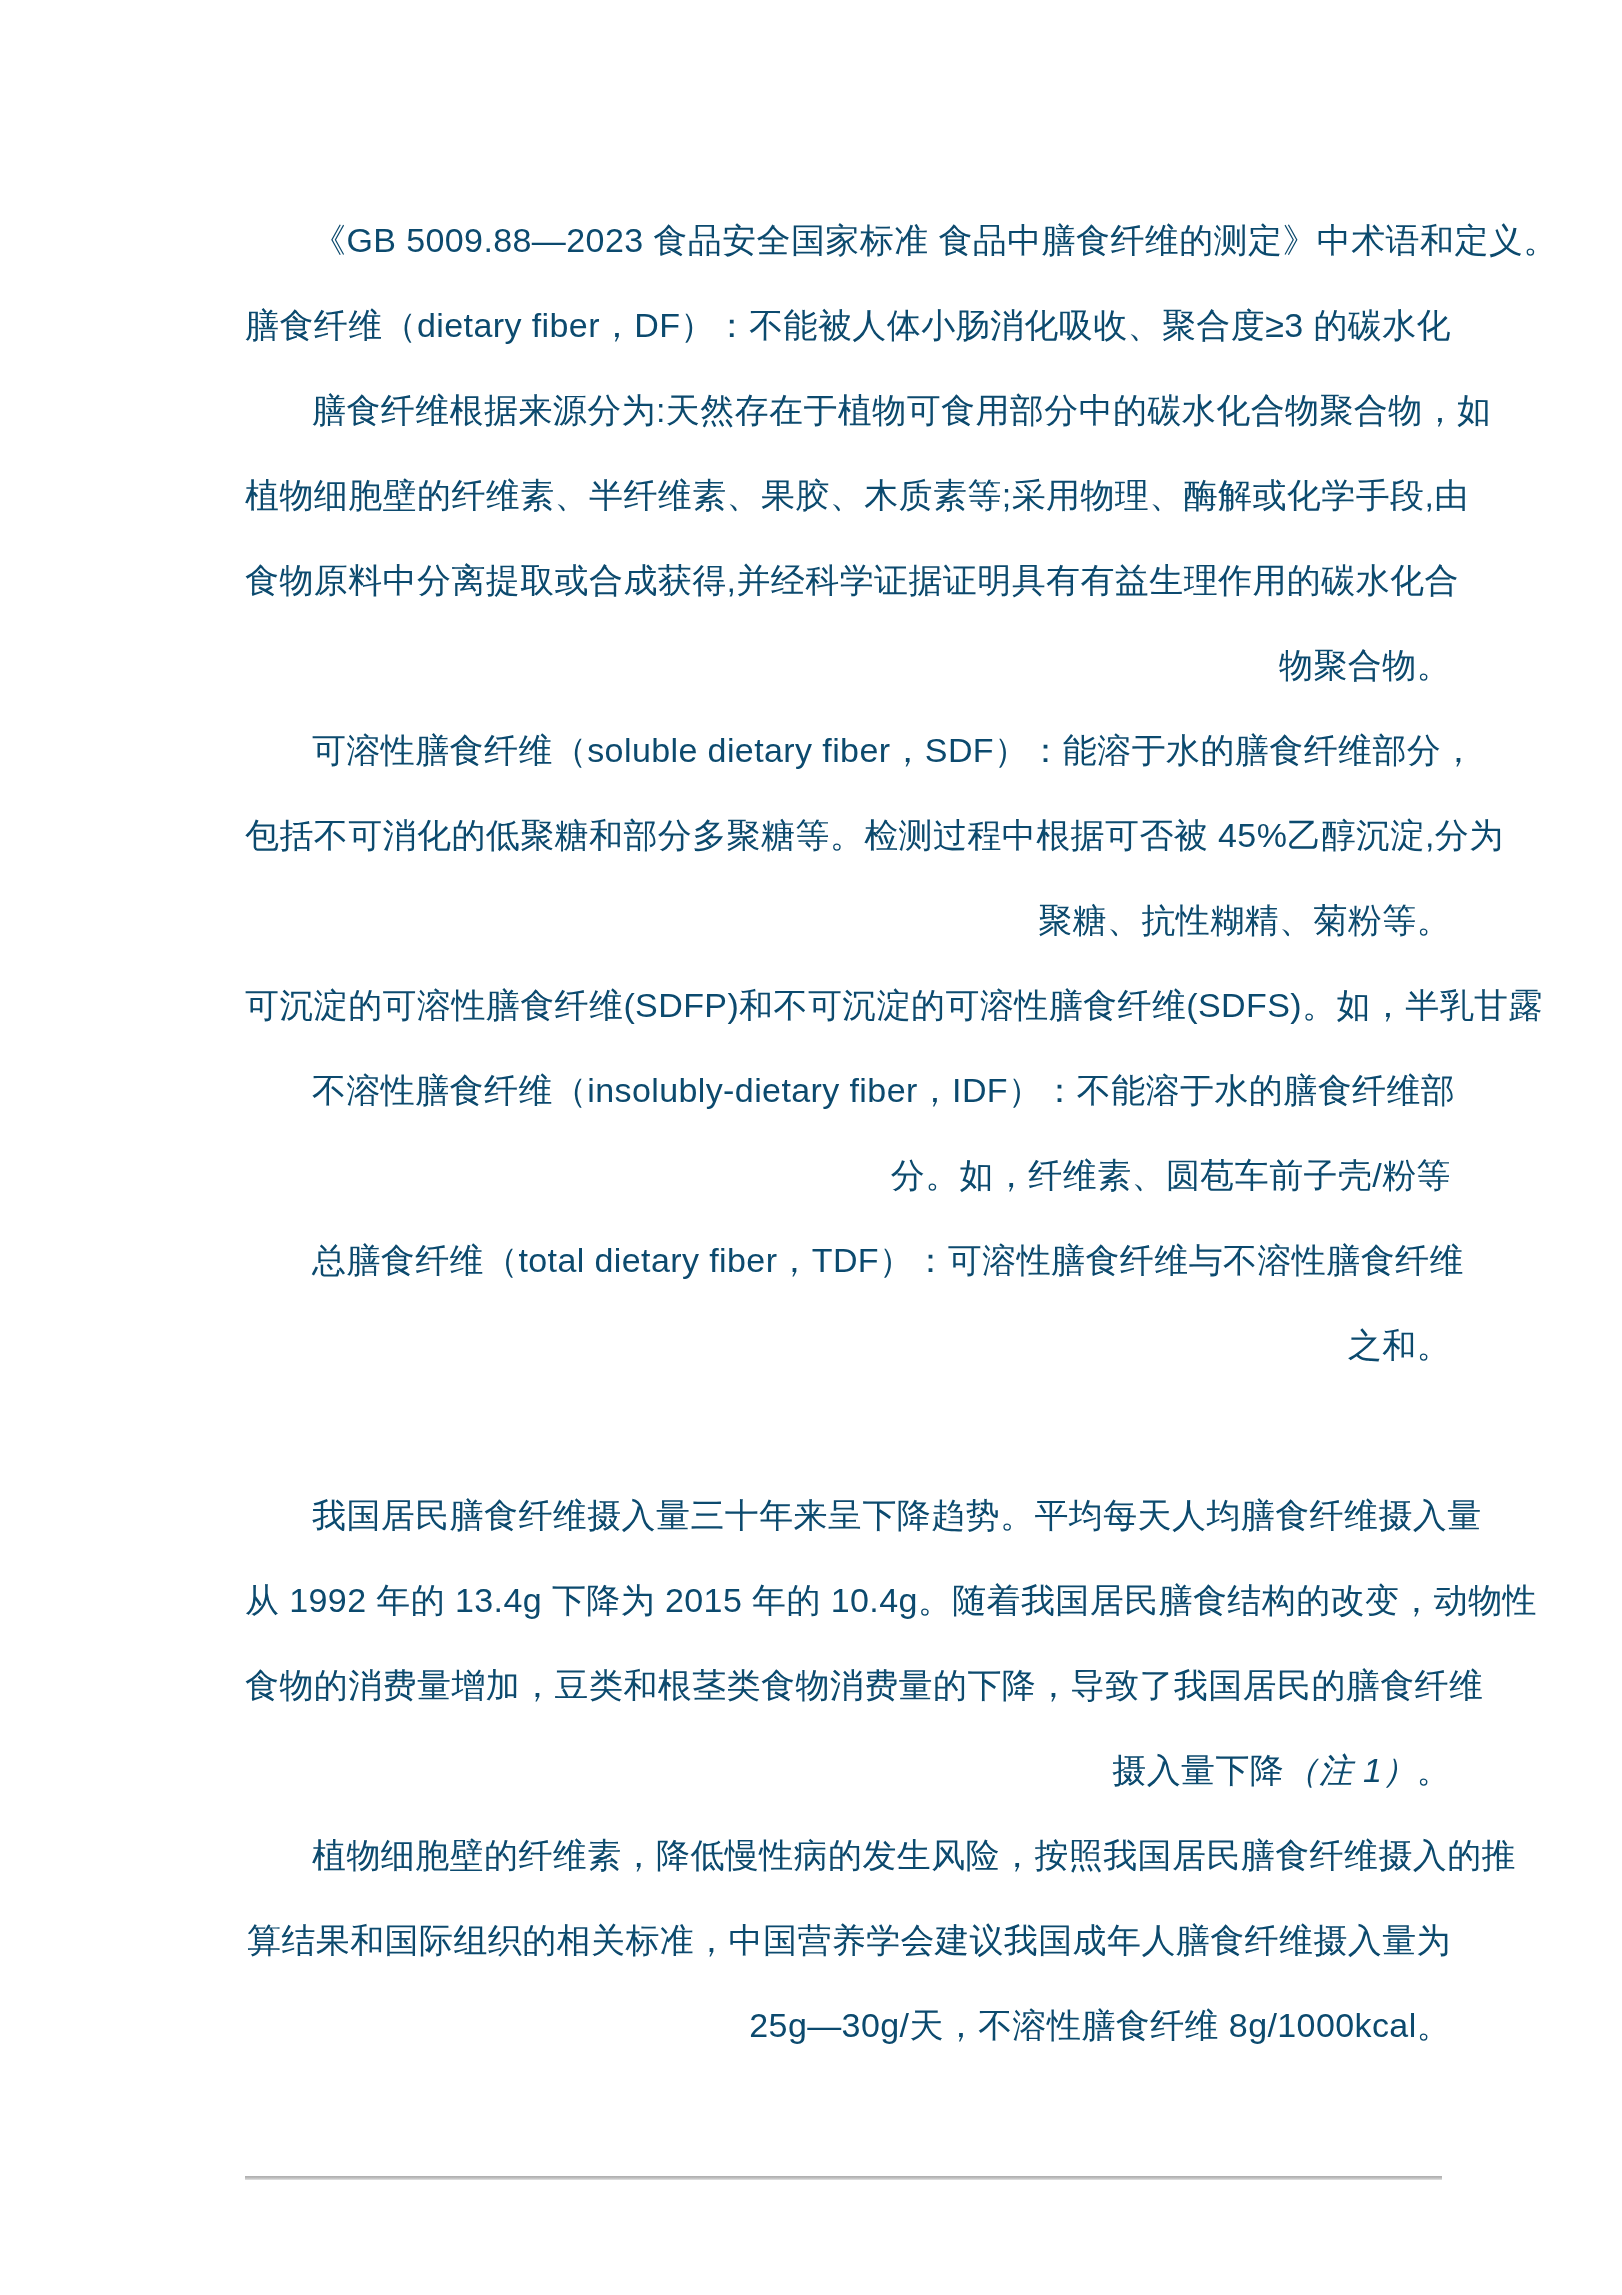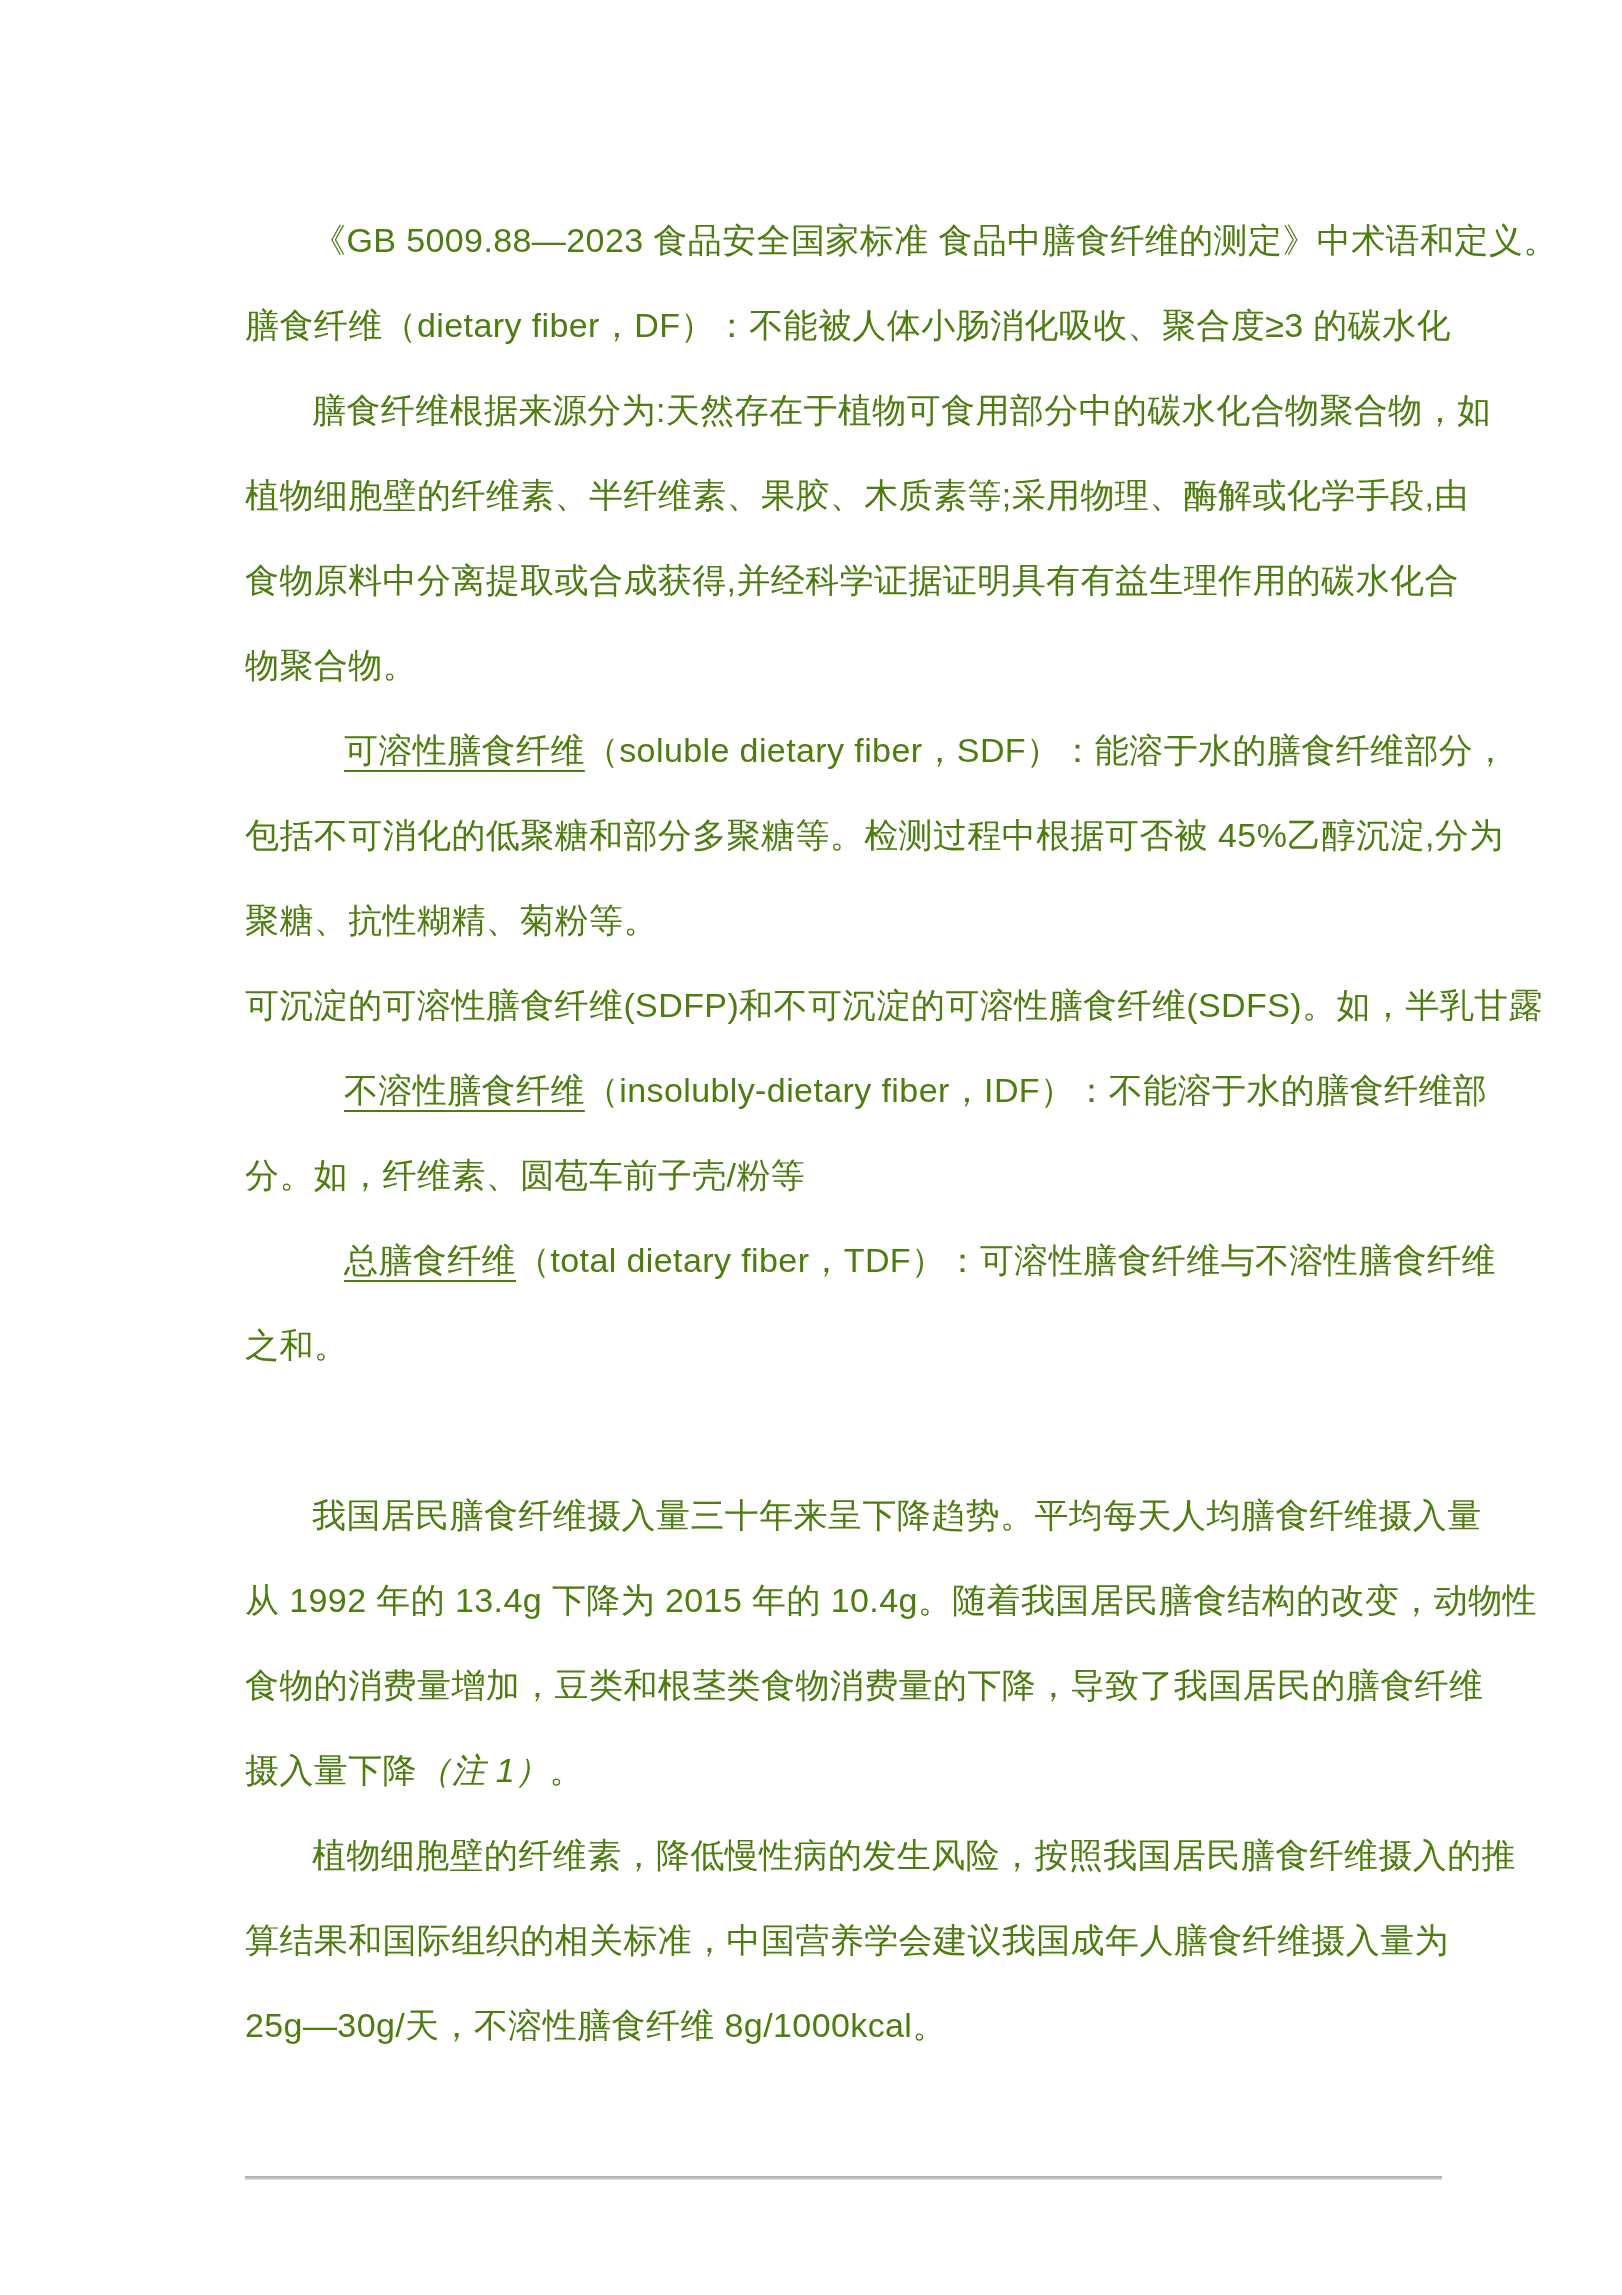--- a/index.html
+++ b/index.html
@@ -7,21 +7,22 @@
     padding: 0;
     background: #ffffff;
   }
   .page {
     position: relative;
     width: 1623px;
     height: 2295px;
     background: #ffffff;
     overflow: hidden;
     font-family: "Liberation Sans", "DejaVu Sans", sans-serif;
-    color: #4d7c0f;
+    color: #0c4a6e;
+    text-align: right;
   }
   .text-block {
     position: absolute;
     left: 245px;
     top: 198px;
     width: 1206px;
   }
   .paragraph {
     margin: 0;
     padding: 0;
@@ -34,24 +35,22 @@
     letter-spacing: 0.4px;
   }
   .line.indent {
     padding-left: 67px;
   }
   .seg.normal {
     font-style: normal;
     text-decoration: none;
   }
   .seg.underline {
-    text-decoration: underline;
     text-decoration-thickness: 1.8px;
     text-underline-offset: 8px;
-    margin-left: 32px;
   }
   .seg.italic {
     font-style: italic;
   }
   .footnote-divider {
     position: absolute;
     left: 245px;
     top: 2176px;
     width: 1197px;
     height: 3.5px;

